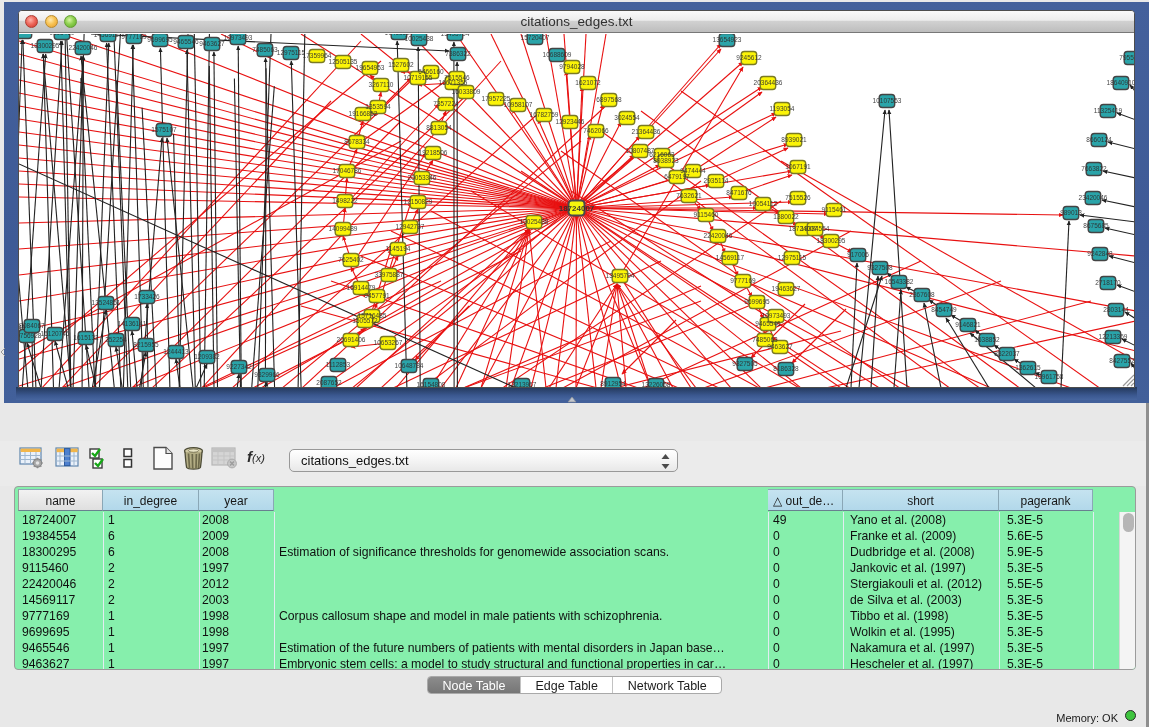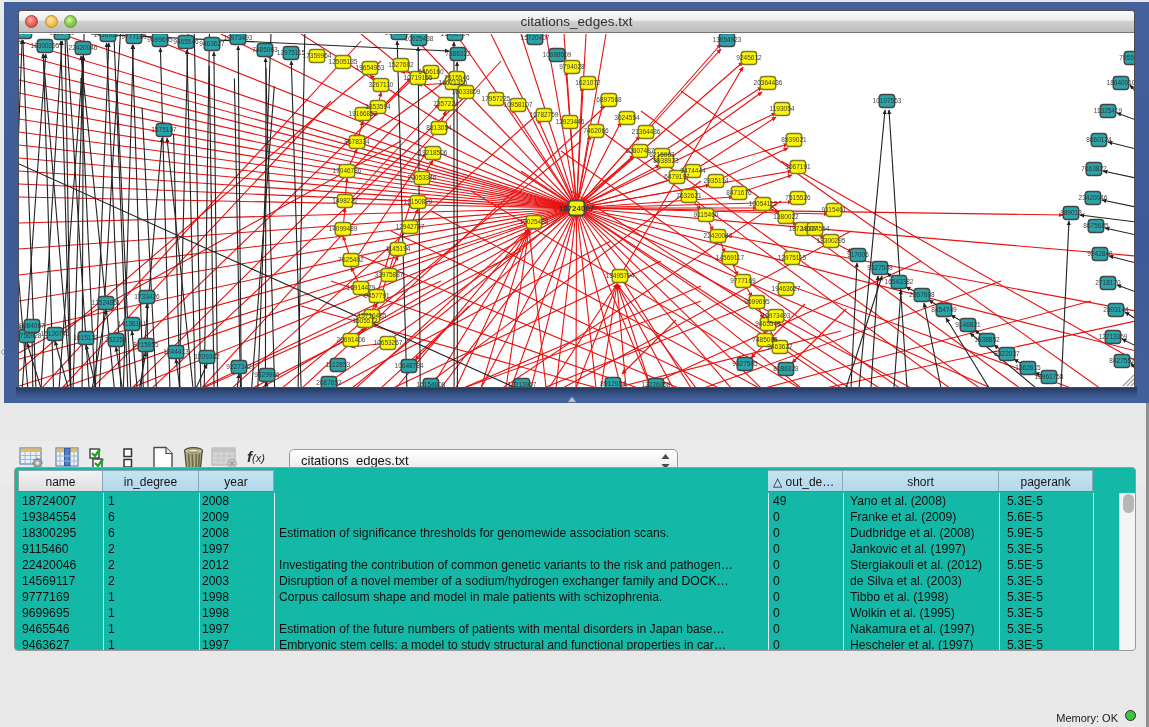--- a/index.html
+++ b/index.html
@@ -7,21 +7,21 @@
 #shadowband{position:absolute;left:16px;top:387px;width:1121px;height:13px;background:linear-gradient(180deg,#223759,#3b5890 65%,#47669f)}
 #win{position:absolute;left:18px;top:10px;width:1117px;height:378px;border:1px solid #4d4d4d;border-radius:4px 4px 0 0;background:#fff}
 #tbar{position:absolute;left:0;top:0;width:1115px;height:22px;border-radius:3px 3px 0 0;background:linear-gradient(180deg,#fafafa 0%,#ececec 45%,#d2d2d2 46%,#bdbdbd 100%);border-bottom:1px solid #787878}
 #tbar .ttl{position:absolute;left:0;right:0;top:3px;text-align:center;font-size:13.5px;color:#303030}
 .tl{position:absolute;top:4px;width:13px;height:13px;border-radius:50%}
 #cnv{position:absolute;left:0;top:23px;width:1115px;height:353px;background:#fff;overflow:hidden}
 #tp{position:absolute;left:0;top:403px;width:1146px;height:324px;background:#e8e8e8}
 #tphead{position:absolute;left:0;top:0;width:100%;height:37px;background:#e4e4e4;border-bottom:1px solid #cdcdcd}
 #tphead .t{position:absolute;left:8px;top:11px;font-size:13px;color:#2e2e2e}
 #toolrow{position:absolute;left:0;top:38px;width:100%;height:45px;background:#ebebeb}
-#tblbox{position:absolute;left:14px;top:64px;width:1122px;height:184px;border:1px solid #9b9b9b;border-radius:4px;background:#14b8a6;overflow:hidden}
+#tblbox{position:absolute;left:14px;top:83px;width:1122px;height:184px;border:1px solid #9b9b9b;border-radius:4px;background:#86efac;overflow:hidden}
 #thead{position:absolute;left:0;top:2px;width:1120px;height:23px}
 .hc{position:absolute;top:0;height:22px;background:linear-gradient(180deg,#c5e3f0,#b2d8ea);border:1px solid #8aa7b6;border-bottom:1px solid #68808f;border-left:none;font-size:12px;color:#161616;text-align:center;line-height:22px}
 .hc0{background:linear-gradient(180deg,#f2f2f2,#dfdfdf);border-left:1px solid #9b9b9b}
 .rows{position:absolute;left:0;top:25px;width:1101px;font-size:12.2px;color:#101010}
 .rw{position:relative;height:16px;line-height:16px;white-space:nowrap}
 .rw span{position:absolute;top:0}
 .gl{position:absolute;top:25px;width:1px;height:157px;background:#e3ecf2}
 #vsb{position:absolute;left:1104px;top:25px;width:16px;height:157px;background:#f4f4f4;border-left:1px solid #d6d6d6}
 #vsb .th{position:absolute;left:2.5px;top:1px;width:11px;height:19px;border-radius:6px;background:#b6b6b6}
 #tabs{position:absolute;left:427px;top:273px;height:18px;display:flex;border:1px solid #a9a9a9;border-radius:4px;background:#fff;overflow:hidden;font-size:12.5px;color:#1c1c1c}
@@ -728,30 +728,28 @@
           <span style="left:93px">2</span>
           <span style="left:187px">1997</span>
           <span style="left:758px">0</span>
           <span style="left:835px">Jankovic et al. (1997)</span>
           <span style="left:992px">5.3E‑5</span>
         </div>
         <div class="rw">
           <span style="left:7px">22420046</span>
           <span style="left:93px">2</span>
           <span style="left:187px">2012</span>
-          <span style="left:264px">Investigating the contribution of common genetic variants to the risk and pathogen…</span>
           <span style="left:758px">0</span>
           <span style="left:835px">Stergiakouli et al. (2012)</span>
           <span style="left:992px">5.5E‑5</span>
         </div>
         <div class="rw">
           <span style="left:7px">14569117</span>
           <span style="left:93px">2</span>
           <span style="left:187px">2003</span>
-          <span style="left:264px">Disruption of a novel member of a sodium/hydrogen exchanger family and DOCK…</span>
           <span style="left:758px">0</span>
           <span style="left:835px">de Silva et al. (2003)</span>
           <span style="left:992px">5.3E‑5</span>
         </div>
         <div class="rw">
           <span style="left:7px">9777169</span>
           <span style="left:93px">1</span>
           <span style="left:187px">1998</span>
           <span style="left:264px">Corpus callosum shape and model in male patients with schizophrenia.</span>
           <span style="left:758px">0</span>
@@ -781,20 +779,27 @@
           <span style="left:187px">1997</span>
           <span style="left:264px">Embryonic stem cells: a model to study structural and functional properties in car…</span>
           <span style="left:758px">0</span>
           <span style="left:835px">Hescheler et al. (1997)</span>
           <span style="left:992px">5.3E‑5</span>
         </div>
       </div>
       <div id="vsb">
         <div class="th"></div>
       </div>
+    </div>
+    <div id="tabs">
+      <div class="sel">Node Table</div>
+      <div class="sep"></div>
+      <div>Edge Table</div>
+      <div class="sep"></div>
+      <div>Network Table</div>
     </div>
     <span id="mem">Memory: OK</span>
     <div id="memdot"></div>
   </div>
 <div id="rstrip"></div>
 <svg class="abs" style="left:567px;top:397px" width="10" height="6">
     <path d="M5,0 L9,5 H1 z" fill="#c3c7cd" stroke="#8e939b" stroke-width=".7"></path>
   </svg>
 <svg class="abs" style="left:0;top:348px" width="6" height="8">
     <path d="M5,0 L1,4 L5,8" stroke="#9a9a9a" fill="none"></path>

